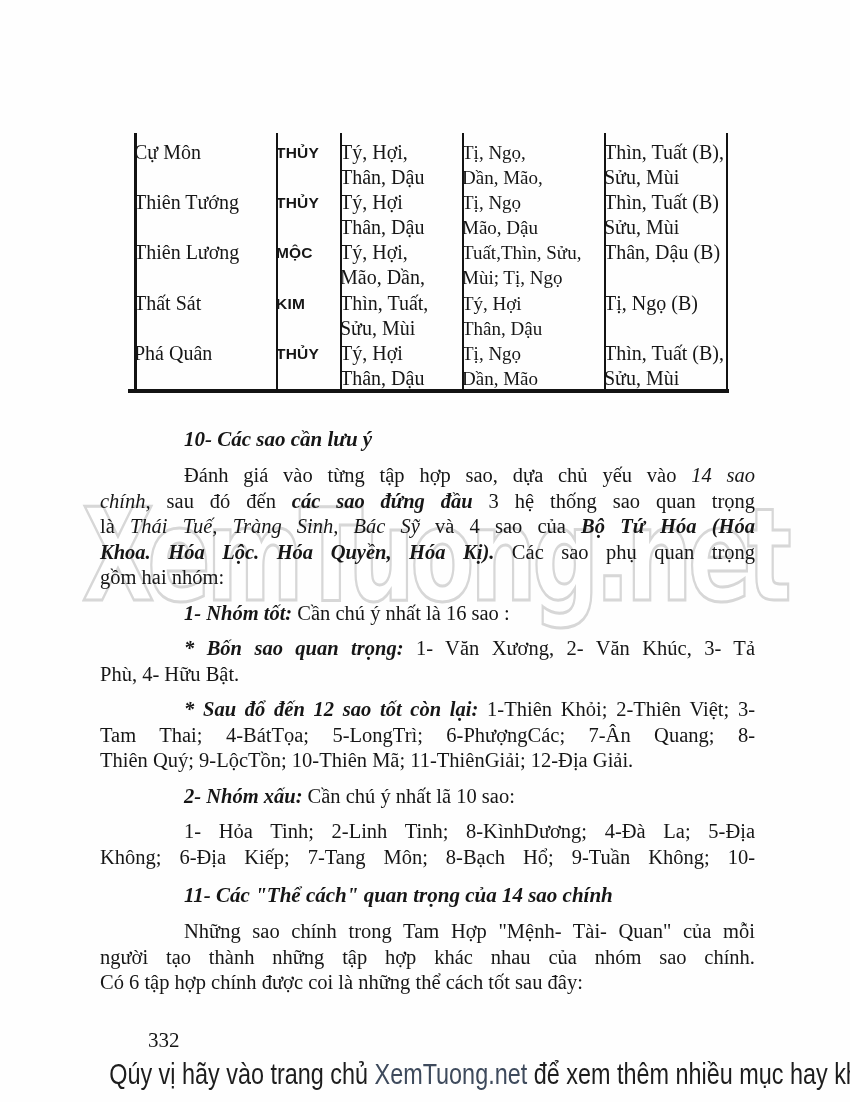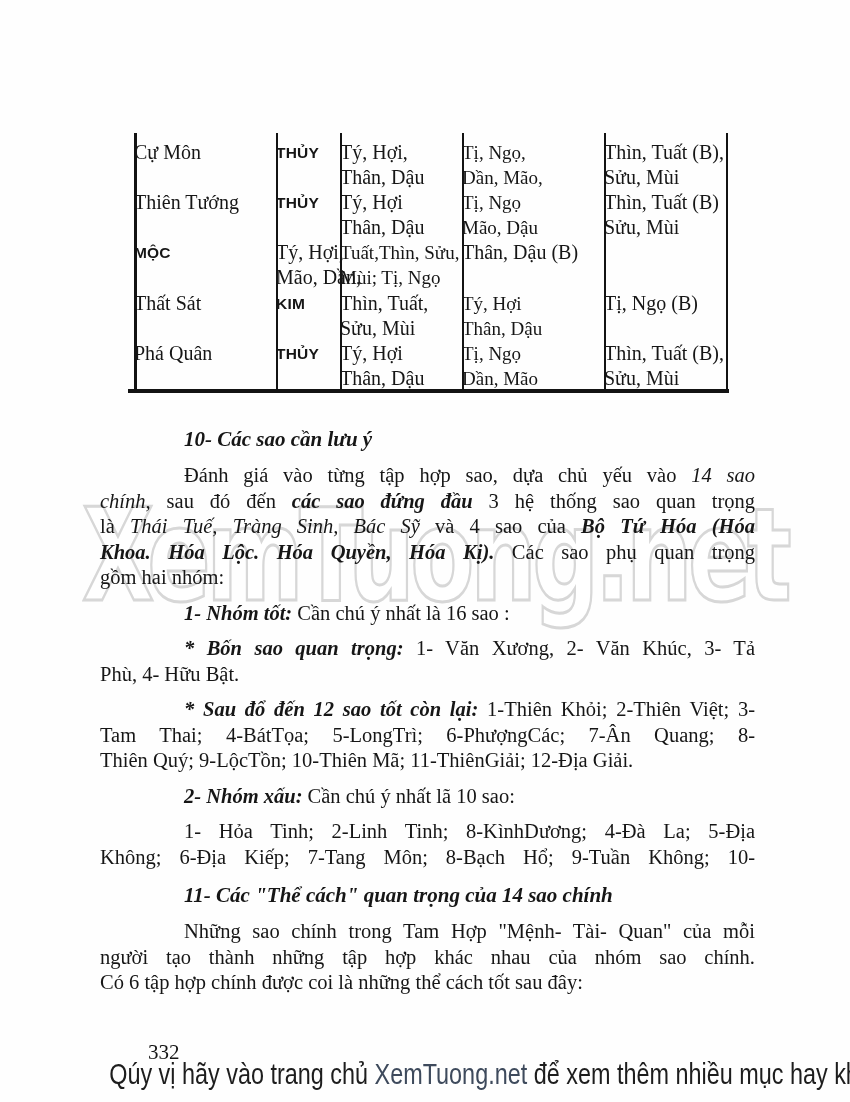--- a/index.html
+++ b/index.html
@@ -40,21 +40,21 @@
   .line.just{text-align:justify;text-align-last:justify;}
   .line.ind{text-indent:84px;}
   .block.h .line{line-height:27px;font-size:21px;}
   .block.h{margin:12px 0 1px;}
   .block.p{margin-top:10px;}
   .block:first-child{margin-top:14px;}
   span.r{font-style:normal;font-weight:400;}
   span.i{font-style:italic;font-weight:400;}
   span.bi{font-style:italic;font-weight:700;}
   
-  .pagenum{position:absolute;left:148px;top:1028px;font-size:21px;z-index:2;margin-top:12px;}
+  .pagenum{position:absolute;left:148px;top:1028px;font-size:21px;z-index:2;}
   .footer{
     position:absolute;left:0;top:1054px;width:850px;text-align:center;z-index:2;
     font-family:"Liberation Sans","DejaVu Sans",sans-serif;
   }
   .footer-inner{
     display:inline-block;white-space:nowrap;font-size:30px;line-height:40px;
     transform:scaleX(0.78);transform-origin:center top;color:#1d1d1d;
   }
   .footer .brand{font-weight:500;}
 </style>
@@ -99,20 +99,23 @@
         <div class="tcell cpos cpos4">
           <div class="cl">Tị, Ngọ</div>
           <div class="cl">Mão, Dậu</div>
         </div>
         <div class="tcell cpos">
           <div class="cl">Thìn, Tuất (B)</div>
           <div class="cl">Sửu, Mùi</div>
         </div>
       </div>
       <div class="trow">
+        <div class="tcell cname">
+          <div class="cl">Thiên Lương</div>
+        </div>
         <div class="tcell celem">
           <div class="cl">MỘC</div>
         </div>
         <div class="tcell cpos">
           <div class="cl">Tý, Hợi,</div>
           <div class="cl">Mão, Dần,</div>
         </div>
         <div class="tcell cpos cpos4">
           <div class="cl">Tuất,Thìn, Sửu,</div>
           <div class="cl">Mùi; Tị, Ngọ</div>

